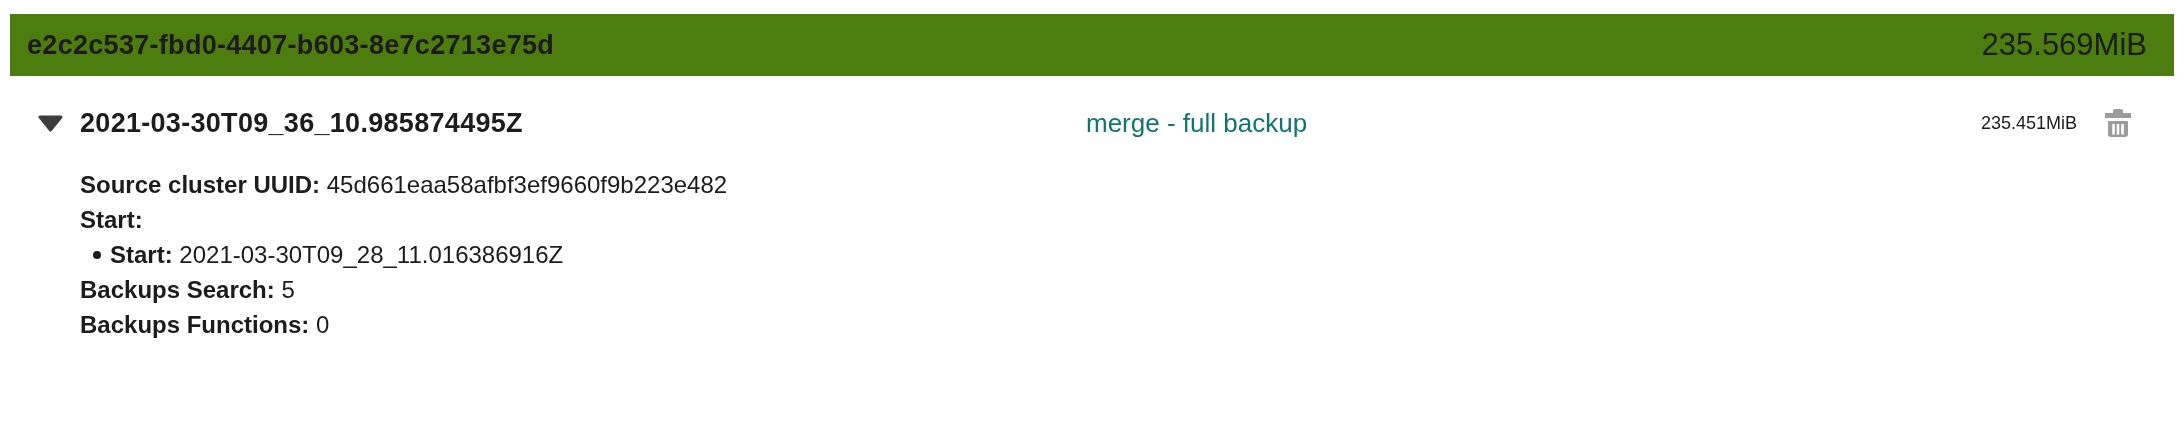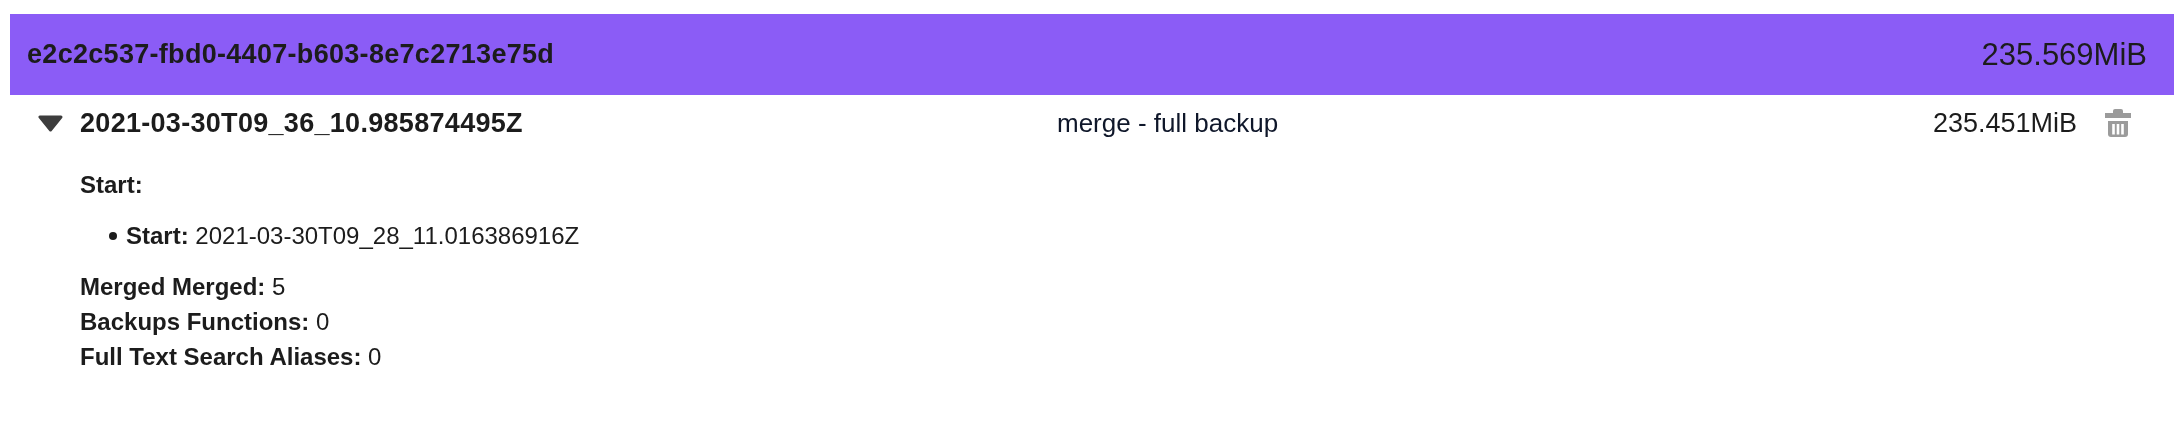--- a/index.html
+++ b/index.html
@@ -16,22 +16,22 @@
     overflow: hidden;
     background: #ffffff;
   }
 
   
   .repo-header {
     position: absolute;
     left: 10px;
     top: 14px;
     width: 2164px;
-    height: 81px;
-    background: #8b5cf6;
+    height: 62px;
+    background: #4d7c0f;
     display: flex;
     align-items: center;
     justify-content: space-between;
     padding: 0 27px 0 17px;
     box-sizing: border-box;
     cursor: pointer;
   }
   .repo-id {
     font-size: 27px;
     font-weight: 700;
@@ -70,28 +70,28 @@
     cursor: pointer;
   }
   .backup-name {
     left: 80px;
     font-size: 27px;
     font-weight: 700;
     letter-spacing: 0.3px;
     white-space: nowrap;
   }
   .backup-type {
-    left: 1057px;
+    left: 1086px;
     font-size: 26px;
-    color: #0f172a;
+    color: #0f766e;
     white-space: nowrap;
   }
   .backup-size {
     right: 107px;
-    font-size: 27px;
+    font-size: 18px;
     white-space: nowrap;
   }
   .trash-button {
     right: 50px;
     width: 32px;
     height: 34px;
     display: flex;
     align-items: center;
     justify-content: center;
     background: none;
@@ -105,21 +105,21 @@
     position: absolute;
     left: 80px;
     top: 167px;
     font-size: 24px;
     line-height: 35px;
   }
   .details .lbl {
     font-weight: 700;
   }
   .range-list {
-    margin: 16px;
+    margin: 0;
     padding: 0;
     list-style: none;
   }
   .range-list li {
     position: relative;
     padding-left: 30px;
   }
   .range-list li::before {
     content: "";
     position: absolute;
@@ -157,35 +157,35 @@
         <path d="M3 12 h20 v13 a3 3 0 0 1 -3 3 h-14 a3 3 0 0 1 -3 -3 z" fill="#9b9b9b"></path>
         <rect x="7.2" y="15" width="2.6" height="10.5" fill="#ffffff"></rect>
         <rect x="11.7" y="15" width="2.6" height="10.5" fill="#ffffff"></rect>
         <rect x="16.2" y="15" width="2.6" height="10.5" fill="#ffffff"></rect>
       </svg>
     </button>
   </div>
 
   <div class="details">
     <div class="detail-line">
+      <span class="lbl">Source cluster UUID:</span>
+      <span class="val">45d661eaa58afbf3ef9660f9b223e482</span>
+    </div>
+    <div class="detail-line">
       <span class="lbl">Start:</span>
     </div>
     <ul class="range-list">
       <li>
         <span class="lbl">Start:</span>
         <span class="val">2021-03-30T09_28_11.016386916Z</span>
       </li>
     </ul>
     <div class="detail-line">
-      <span class="lbl">Merged Merged:</span>
+      <span class="lbl">Backups Search:</span>
       <span class="val">5</span>
     </div>
     <div class="detail-line">
       <span class="lbl">Backups Functions:</span>
-      <span class="val">0</span>
-    </div>
-    <div class="detail-line">
-      <span class="lbl">Full Text Search Aliases:</span>
       <span class="val">0</span>
     </div>
   </div>
 
 </div>
 
 </body></html>

